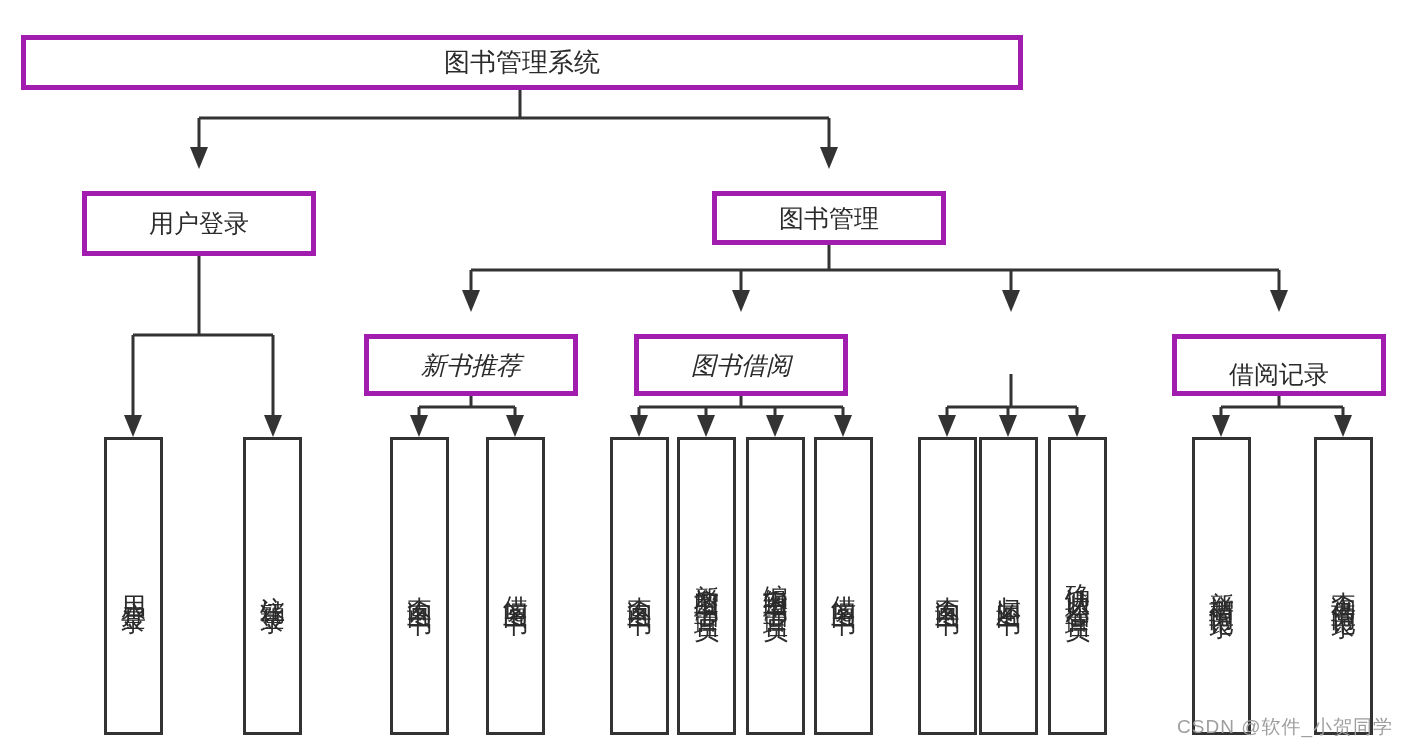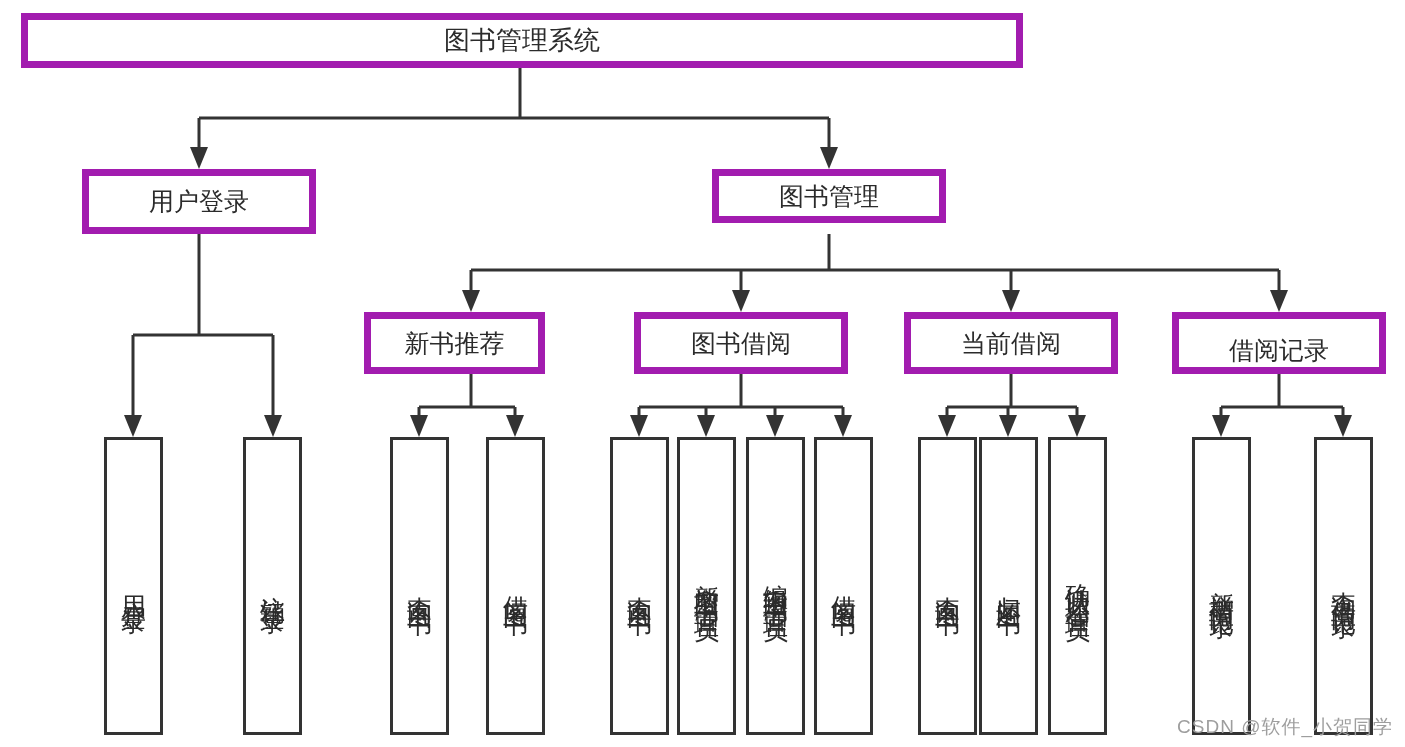--- a/index.html
+++ b/index.html
@@ -27,26 +27,27 @@
     stroke: #333333;
     stroke-width: 3;
   }
   svg.edges polygon {
     fill: #333333;
     stroke: none;
   }
   .box {
     position: absolute;
     box-sizing: border-box;
-    border: 7px solid #a21caf;
+    border: 5px solid #a21caf;
     background: #ffffff;
     display: flex;
     align-items: center;
     justify-content: center;
     color: #2b2b2b;
+    margin-top: 22px;
   }
   .box.root  { font-size: 26px; }
   .box.lvl   { font-size: 25px; }
   .leaf {
     position: absolute;
     top: 437px;
     width: 59px;
     height: 298px;
     box-sizing: border-box;
     border: 3px solid #333333;
@@ -133,28 +134,25 @@
     <span>图书管理系统</span>
   </div>
 
   <div class="box lvl" style="left:82px; top:169px; width:234px; height:65px;">
     <span>用户登录</span>
   </div>
   <div class="box lvl" style="left:712px; top:169px; width:234px; height:54px;">
     <span>图书管理</span>
   </div>
 
-  <div class="box lvl" style="left:364px; top:312px; width:181px; height:62px;">
+  <div class="box lvl" style="left:364px; top:312px; width:214px; height:62px;font-style:italic;">
     <span>新书推荐</span>
   </div>
-  <div class="box lvl" style="left:634px; top:312px; width:214px; height:62px;">
+  <div class="box lvl" style="left:634px; top:312px; width:214px; height:62px;font-style:italic;">
     <span>图书借阅</span>
-  </div>
-  <div class="box lvl" style="left:904px; top:312px; width:214px; height:62px;">
-    <span>当前借阅</span>
   </div>
   <div class="box lvl" style="left:1172px; top:312px; width:214px; height:62px;align-items:flex-end;">
     <span>借阅记录</span>
   </div>
 
   <div class="leaf" style="left:104px;">
     <span>用户登录</span>
   </div>
   <div class="leaf" style="left:243px;">
     <span>注销登录</span>

